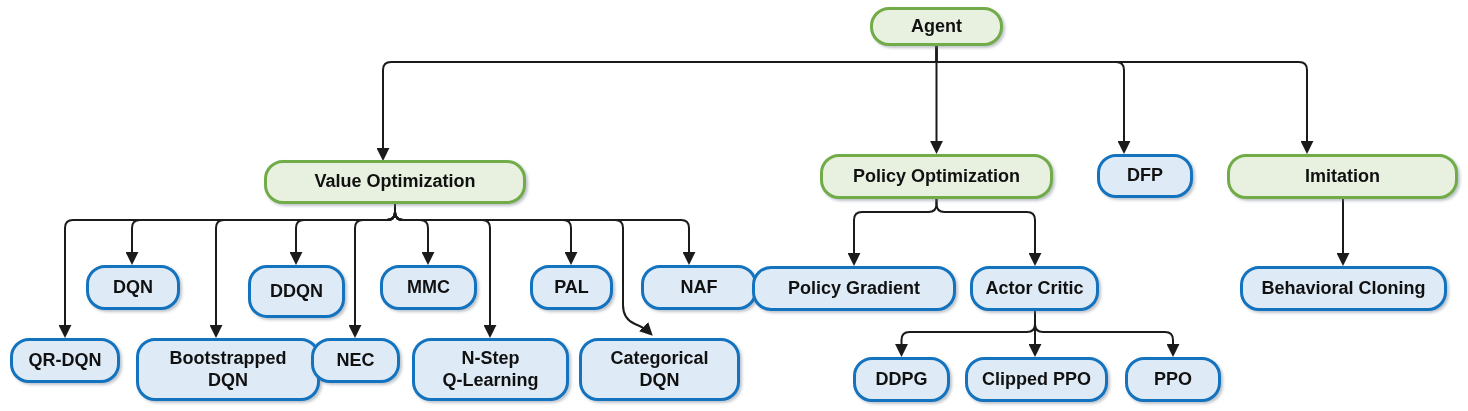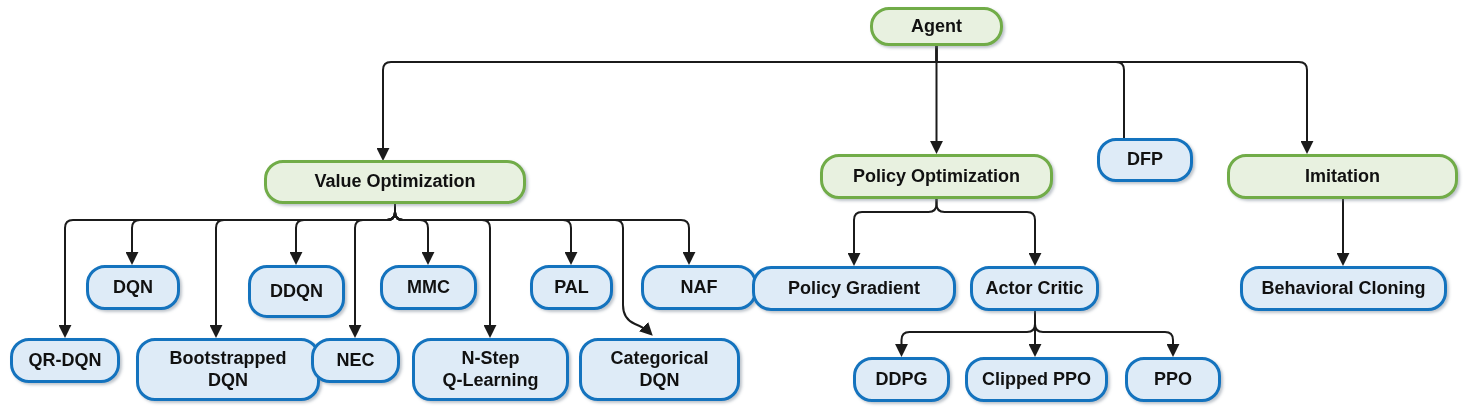--- a/index.html
+++ b/index.html
@@ -59,21 +59,21 @@
     <path class="edge" marker-end="url(#arrow)" d="M1035,311 L1035,353"></path>
     <path class="edge" marker-end="url(#arrow)" d="M1035,311 L1035,324 Q1035,332 1043,332 L1165,332 Q1173,332 1173,340 L1173,353"></path>
 
     <path class="edge" marker-end="url(#arrow)" d="M1343,199 L1343,262"></path>
   </svg>
 
   <div class="node green" style="left:870px;top:7px;width:133px;height:39px;">Agent</div>
 
   <div class="node green" style="left:264px;top:160px;width:262px;height:44px;">Value Optimization</div>
   <div class="node green" style="left:820px;top:154px;width:233px;height:45px;">Policy Optimization</div>
-  <div class="node blue" style="left:1097px;top:138px;width:96px;height:44px;">DFP</div>
+  <div class="node blue" style="left:1097px;top:154px;width:96px;height:44px;">DFP</div>
   <div class="node green" style="left:1227px;top:154px;width:231px;height:45px;">Imitation</div>
 
   <div class="node blue" style="left:86px;top:265px;width:94px;height:45px;">DQN</div>
   <div class="node blue" style="left:248px;top:265px;width:97px;height:53px;">DDQN</div>
   <div class="node blue" style="left:380px;top:265px;width:97px;height:45px;">MMC</div>
   <div class="node blue" style="left:530px;top:265px;width:83px;height:45px;">PAL</div>
   <div class="node blue" style="left:641px;top:265px;width:116px;height:45px;">NAF</div>
 
   <div class="node blue" style="left:10px;top:338px;width:110px;height:45px;">QR-DQN</div>
   <div class="node blue" style="left:136px;top:338px;width:184px;height:63px;">Bootstrapped

